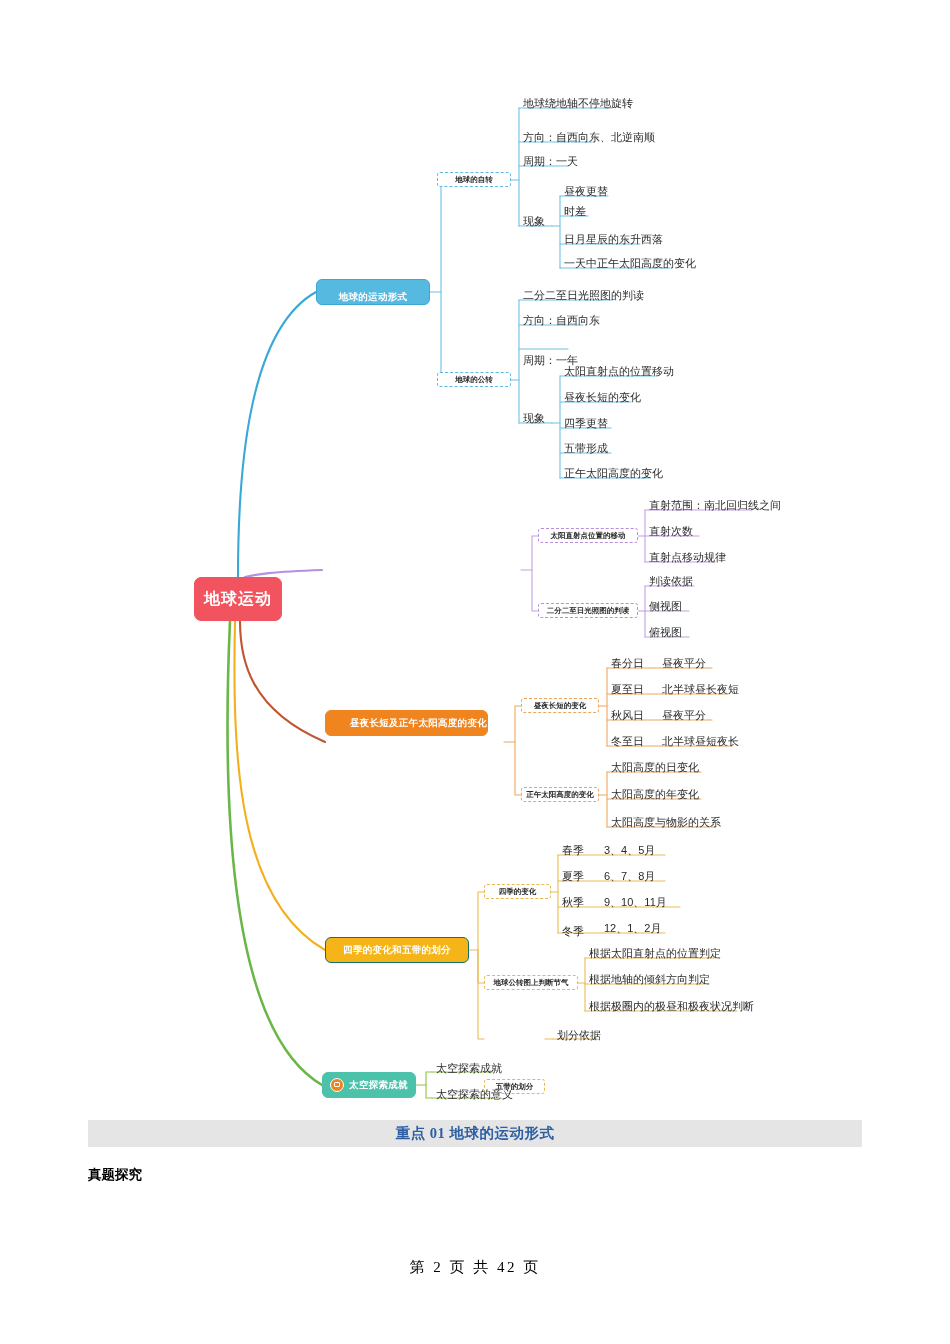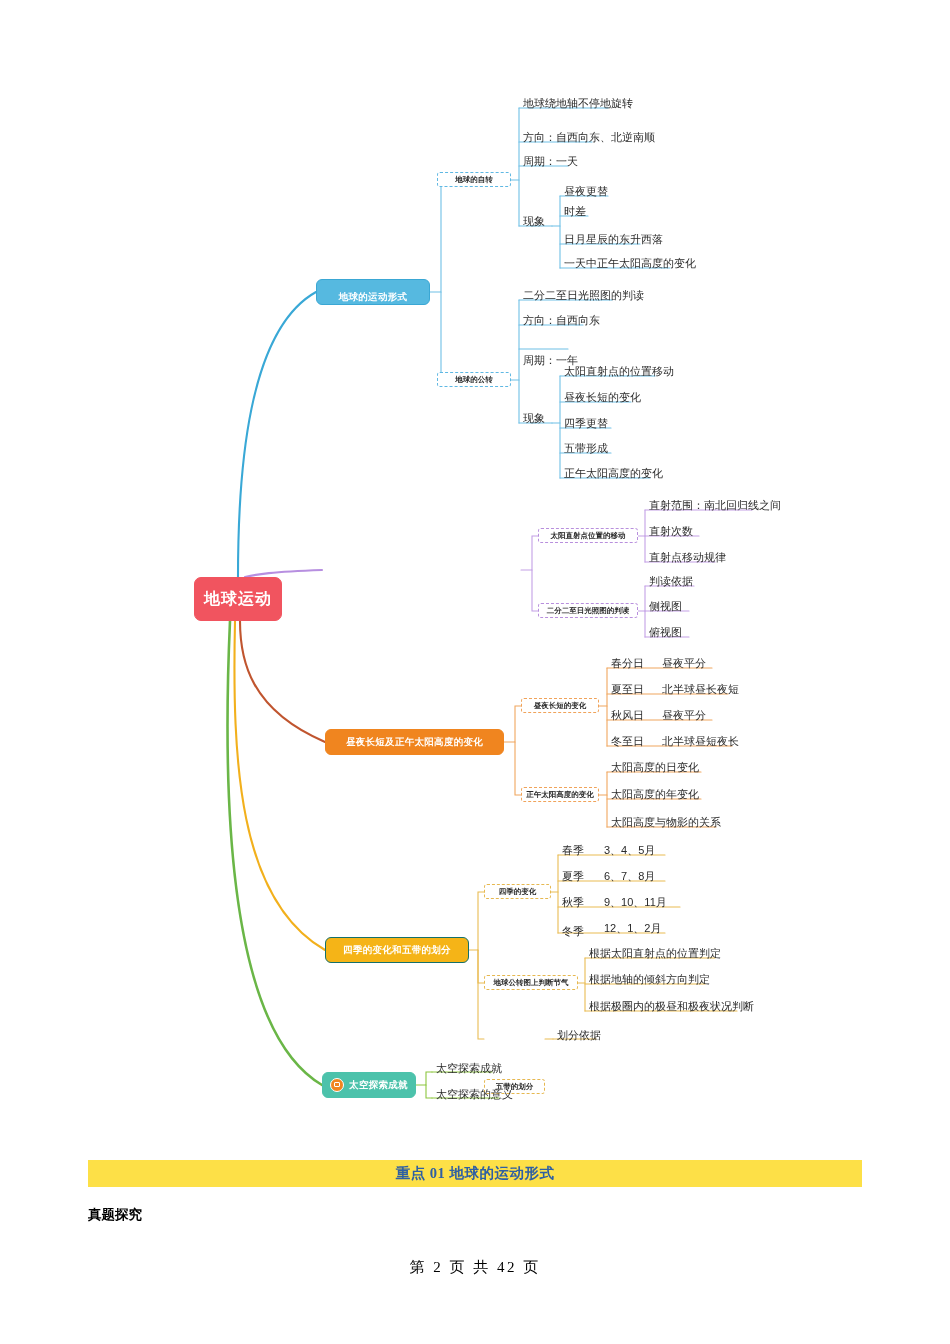--- a/index.html
+++ b/index.html
@@ -57,23 +57,22 @@
   
   .leaf{
     font-size:11px;color:#2b2b2b;line-height:10px;
     display:flex;align-items:flex-end;height:11px;
   }
 
   
   .doc{position:absolute;left:0;top:1120px;width:950px;}
   .bandrow{margin:0 88px;}
   .band{
-    background:#fde047;height:27px;display:flex;align-items:center;
+    background:#e5e5e5;height:27px;display:flex;align-items:center;
     justify-content:center;
-    margin-top:40px;
   }
   .band span{
     color:#2e5fa3;font-size:14.5px;font-weight:700;
     font-family:"Liberation Serif","DejaVu Serif",serif;letter-spacing:.5px;
   }
   .doctext{margin:10px 88px;}
   .h-black{
     font-family:"Liberation Serif","DejaVu Serif",serif;
     font-size:13.5px;font-weight:700;color:#000;margin-top:19px;
   }
@@ -226,21 +225,21 @@
   <div class="node leaf" style="left:649px;top:499px;">直射范围：南北回归线之间</div>
   <div class="node leaf" style="left:649px;top:525px;">直射次数</div>
   <div class="node leaf" style="left:649px;top:551px;">直射点移动规律</div>
   <div class="node l2 purple" style="left:538px;top:603px;width:100px;font-family:Liberation Mono, monospace;">
     <span>二分二至日光照图的判读</span>
   </div>
   <div class="node leaf" style="left:649px;top:575px;">判读依据</div>
   <div class="node leaf" style="left:649px;top:600px;">侧视图</div>
   <div class="node leaf" style="left:649px;top:626px;">俯视图</div>
 
-  <div class="node l1 orange" style="left:325px;top:729px;width:179px;">
+  <div class="node l1 orange" style="left:325px;top:710px;width:163px;justify-content:flex-end;">
     <span class="nlabel">昼夜长短及正午太阳高度的变化</span>
   </div>
   <div class="node l2 orange" style="left:521px;top:698px;width:78px;">
     <span>昼夜长短的变化</span>
   </div>
   <div class="node leaf" style="left:611px;top:657px;">春分日</div>
   <div class="node leaf" style="left:662px;top:657px;">昼夜平分</div>
   <div class="node leaf" style="left:611px;top:683px;">夏至日</div>
   <div class="node leaf" style="left:662px;top:683px;">北半球昼长夜短</div>
   <div class="node leaf" style="left:611px;top:709px;">秋风日</div>

